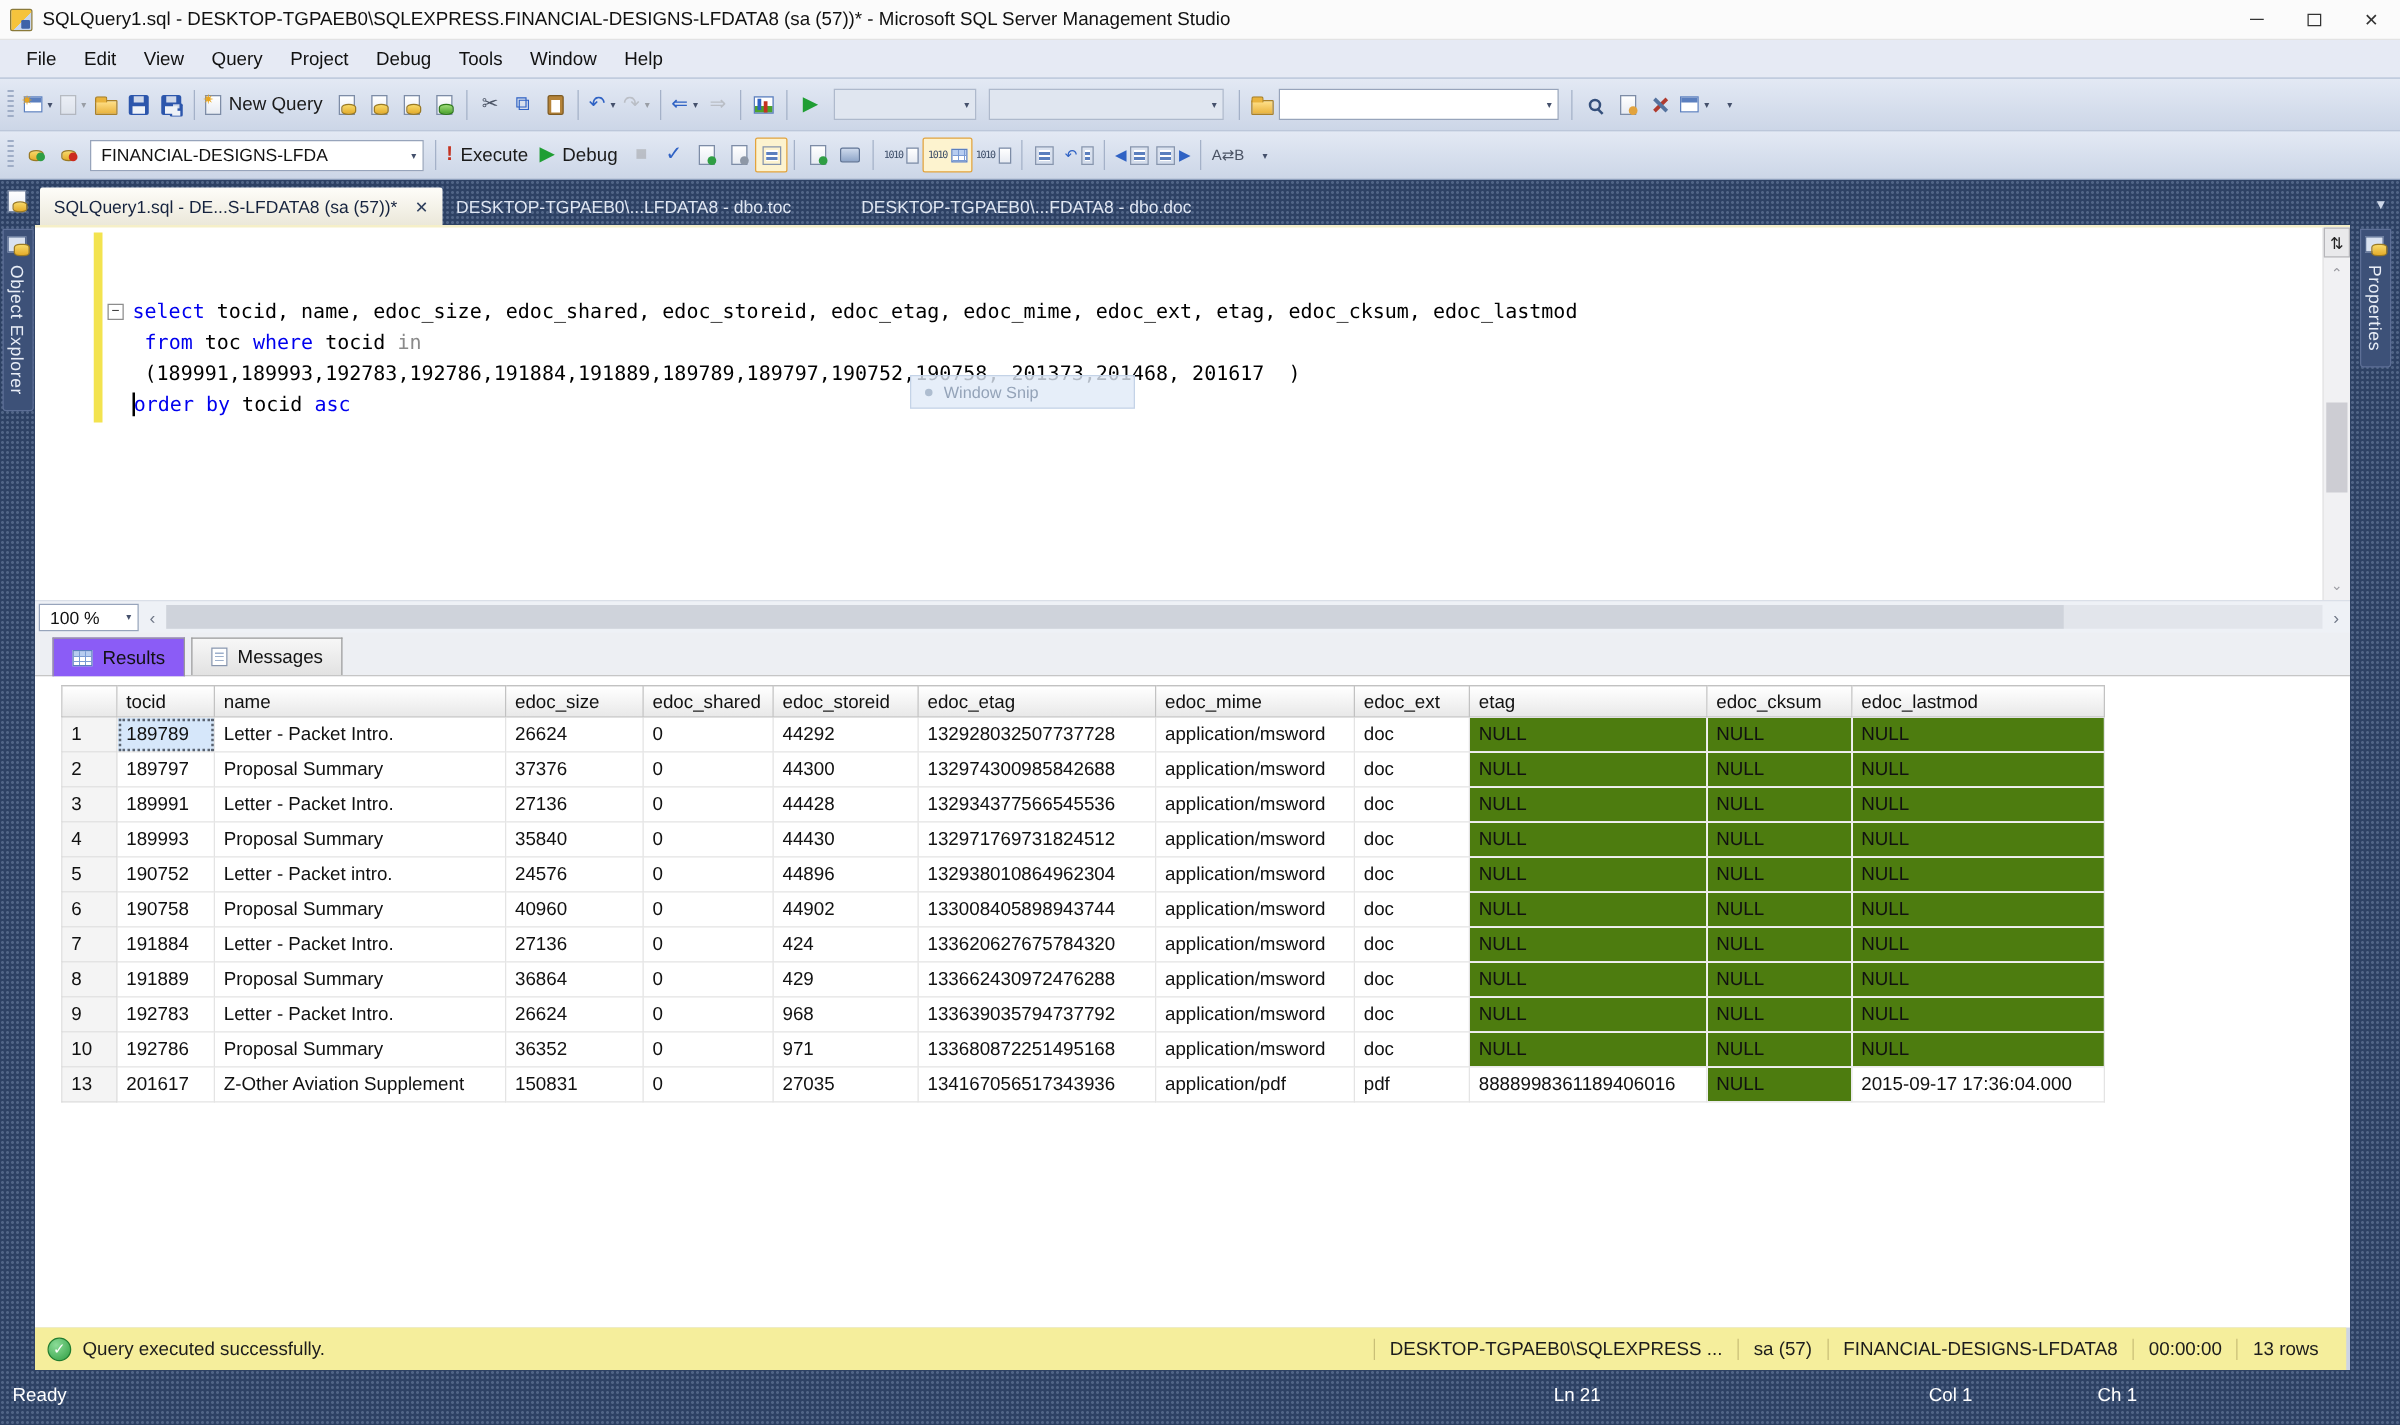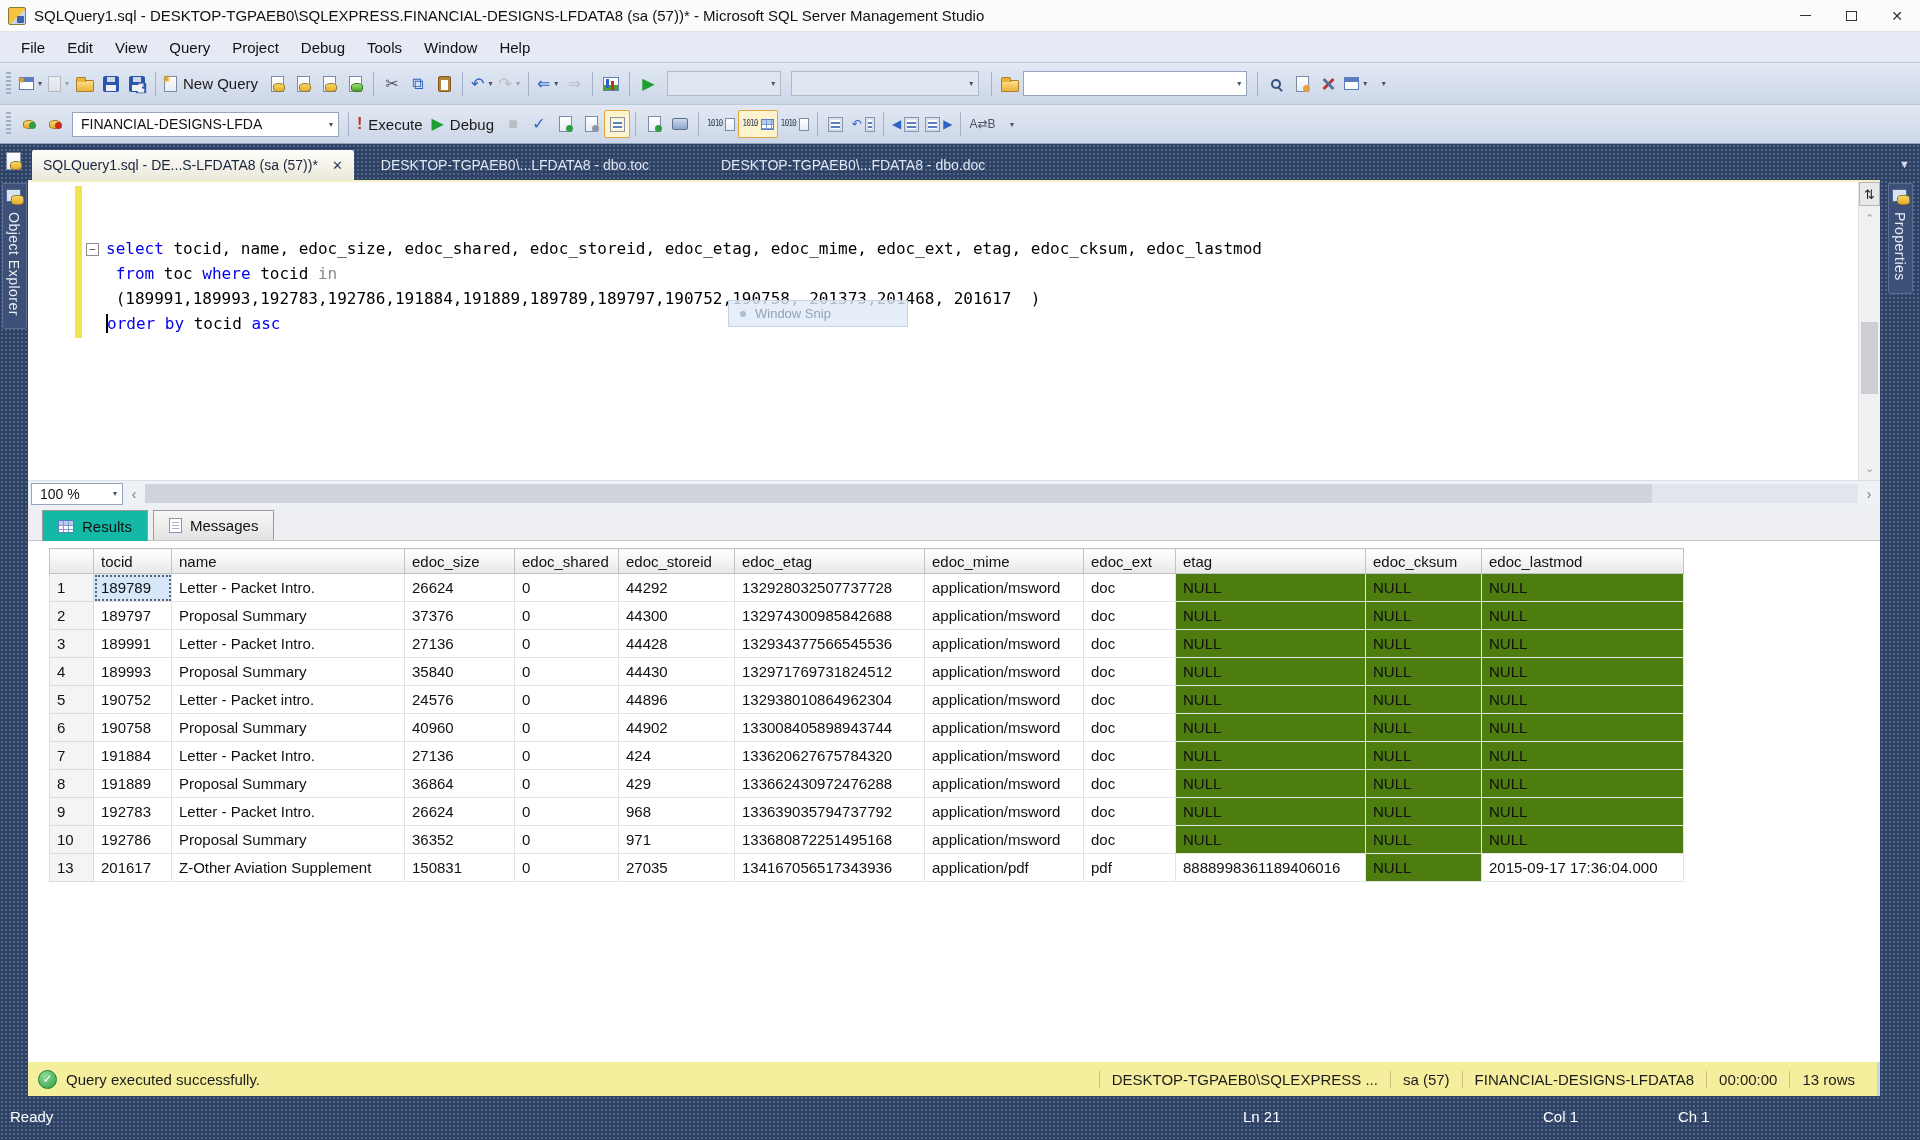--- a/index.html
+++ b/index.html
@@ -70,21 +70,21 @@
   .badge{position:absolute;width:7px;height:7px;border-radius:50%;right:-2px;bottom:-1px;}
   .badge.red{background:#cc2a1e;} .badge.green{background:#2f9e43;} .badge.gold{background:#e2a33d;} .badge.gear{background:#8d97a6;}
   .combo{height:25px;background:#fff;border:1px solid #97a4bb;display:flex;align-items:center;justify-content:space-between;padding:0 5px 0 8px;font-size:14px;flex:none;}
   .combo.ghost{background:#e0e6f0;border-color:#aeb9cc;}
   .combo .dd{margin-left:6px;}
 
   
   .dotted{background-color:#2d4164;background-image:radial-gradient(rgba(175,192,224,.28) 1px,transparent 1.3px);background-size:4px 4px;}
   .tabstrip{position:absolute;top:144px;left:0;right:0;height:36px;display:flex;align-items:flex-end;}
   .tabstrip-icon{width:20px;height:20px;margin:0 6px 8px 6px;position:relative;flex:none;}
-  .tabs-holder{display:flex;align-items:flex-end;flex:1;gap:16px;}
+  .tabs-holder{display:flex;align-items:flex-end;flex:1;}
   .dtab{height:30px;display:flex;align-items:center;padding:0 11px;font-size:14px;white-space:nowrap;}
   .dtab.active{background:linear-gradient(#fefdf9,#ebe8da);color:#16233f;border-radius:2px 2px 0 0;}
   .dtab.inactive{color:#dfe6f2;}
   .dtab .closex{margin-left:14px;font-size:13px;color:#30405e;}
   .tabs-holder .dtab:nth-child(3){margin-left:34px;}
   .tab-dd{margin-left:auto;margin-bottom:10px;margin-right:10px;color:#cfd9ea;font-size:11px;}
 
   
   .strip{position:absolute;top:180px;bottom:44px;}
   .strip.left{left:0;width:28px;}
@@ -106,30 +106,30 @@
   .snip{position:absolute;left:700px;top:118px;width:180px;height:27px;background:rgba(224,234,247,.8);border:1px solid rgba(188,204,226,.8);display:flex;align-items:center;gap:9px;padding:0 11px;color:#94a3b8;font-size:13px;}
   .snip .dot{width:6px;height:6px;border-radius:50%;background:#aebdd0;flex:none;}
   .vsb{position:absolute;right:0;top:0;width:22px;height:298px;background:#f1f1f3;border-left:1px solid #e2e2e4;}
   .vsb .split{height:24px;background:#e9e9eb;border:1px solid #b6b6ba;display:flex;align-items:center;justify-content:center;font-size:13px;color:#222;}
   .vsb .arr{position:absolute;left:0;width:21px;height:20px;display:flex;align-items:center;justify-content:center;color:#9a9aa0;font-size:11px;}
   .vsb .arr.up{top:26px;} .vsb .arr.dn{bottom:2px;}
   .vsb .thumb{position:absolute;left:2px;width:17px;top:140px;height:72px;background:#cdcdd3;}
 
   
   .hrow{position:absolute;left:28px;top:480px;width:1852px;height:26px;background:#eef1f6;display:flex;align-items:center;border-top:1px solid #dadfe8;}
-  .zoomc{width:92px;height:22px;background:#fff;border:1px solid #97a4bb;margin-left:3px;display:flex;align-items:center;justify-content:space-between;padding:0 5px 0 8px;font-size:14px;}
+  .zoomc{width:80px;height:22px;background:#fff;border:1px solid #97a4bb;margin-left:3px;display:flex;align-items:center;justify-content:space-between;padding:0 5px 0 8px;font-size:14px;}
   .harr{width:22px;text-align:center;color:#6e7686;font-size:14px;flex:none;}
   .htrack{flex:1;height:19px;background:#e2e5eb;position:relative;}
   .hthumb{position:absolute;left:0;top:0;height:19px;width:88%;background:#cfd3db;}
 
   
   .results{position:absolute;left:28px;top:506px;width:1852px;height:556px;background:#fff;}
   .rtabs{height:35px;background:#edeff3;display:flex;align-items:flex-end;padding-left:14px;border-bottom:1px solid #c6c6c6;}
   .rtab{height:30px;display:flex;align-items:center;gap:8px;padding:0 15px;font-size:15px;border:1px solid #9a9a9a;border-bottom:none;}
-  .rtab.active{background:#14b8a6;height:31px;margin-bottom:-1px;margin-top:16px;}
+  .rtab.active{background:#8b5cf6;height:31px;margin-bottom:-1px;margin-top:16px;}
   .rtab.inactive{background:linear-gradient(#f7f7f7,#e2e2e2);margin-left:5px;}
   .mi-msg{width:13px;height:15px;background:#fff;border:1px solid #8795ad;}
   .mi-msg::after{content:"";position:absolute;left:2px;top:3px;right:2px;height:8px;background:repeating-linear-gradient(#9db0cc 0 1px,transparent 1px 3px);}
   .gridwrap{padding:7px 0 0 21px;}
   table{border-collapse:collapse;table-layout:fixed;font-size:15px;}
   th{background:linear-gradient(#ffffff,#e8e8e8);border:1px solid #c2c2c2;font-weight:normal;text-align:left;padding:2px 7px;height:25px;white-space:nowrap;overflow:hidden;}
   td{border:1px solid #e4e4e4;padding:2px 7px;height:28px;white-space:nowrap;overflow:hidden;}
   td.rn{background:#f4f4f4;border-color:#dadada;}
   td.nullv{background:#4d7c0f;}
   td.selcell{background:#d6e7fa;outline:2px dotted #5a6370;outline-offset:-3px;}

